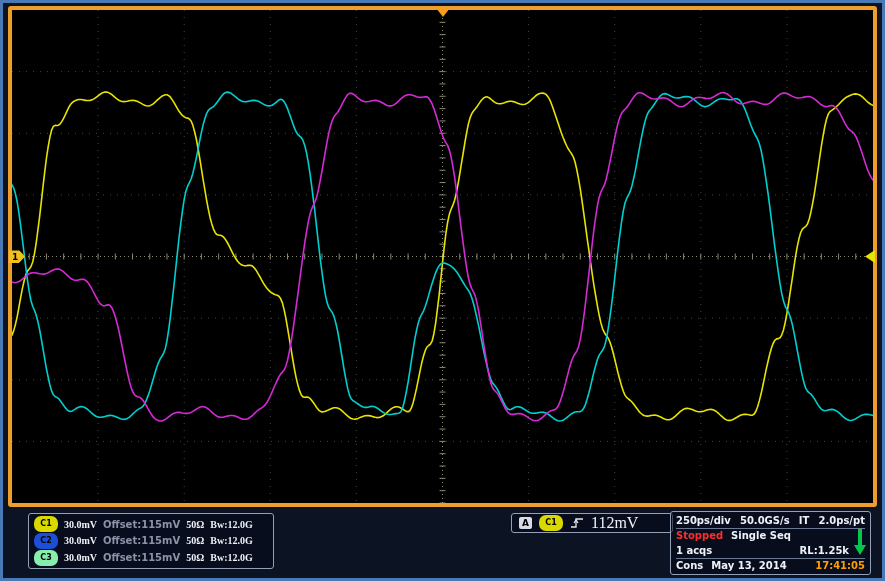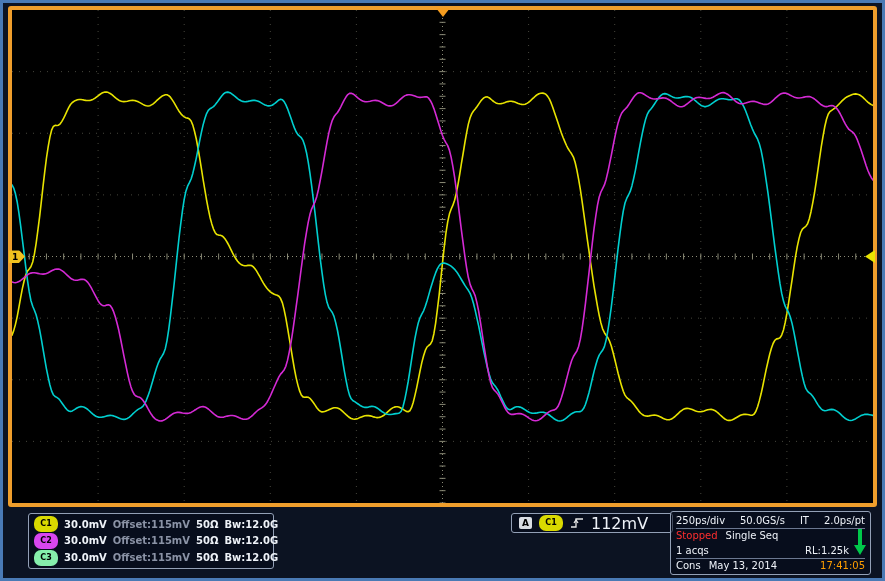--- a/index.html
+++ b/index.html
@@ -30,30 +30,30 @@
   
   .readout-bar{position:absolute;left:5px;top:508px;width:869px;height:67px;}
   .rbox{position:absolute;box-sizing:border-box;border:1px solid #93a0b6;border-radius:3px;background:rgba(4,10,24,.55);}
   .ch-box{left:20px;top:2px;width:246px;height:56px;display:flex;flex-direction:column;justify-content:space-around;padding:2px 5px;}
   .ch-row{display:flex;align-items:center;gap:6px;font-size:10px;font-weight:bold;white-space:nowrap;}
   .badge{
     min-width:18px;height:16px;padding:0 3px;border-radius:7px;
     display:inline-flex;align-items:center;justify-content:center;
     color:#000;font-size:8px;font-weight:bold;line-height:1;
   }
-  .val{color:#eef2f8;}
+  .val{color:#eef2f8;font-family:Liberation Serif, serif;}
   .dim{color:#8b93a6;}
   .trig-box{left:503px;top:2px;width:162px;height:20px;display:flex;align-items:center;gap:7px;padding:0 7px;}
   .abadge{
     min-width:13px;height:12px;border-radius:2px;background:#d9dde3;color:#000;
     display:inline-flex;align-items:center;justify-content:center;
     font-size:9px;font-weight:bold;line-height:1;
   }
   .acq-box{left:662px;top:0;width:201px;height:64px;display:flex;flex-direction:column;padding:1px 5px;}
-  .acq-row{display:flex;align-items:center;gap:8px;font-size:10px;font-weight:normal;color:#eef2f8;flex:1;white-space:nowrap;}
+  .acq-row{display:flex;align-items:center;gap:8px;font-size:10px;font-weight:bold;color:#eef2f8;flex:1;white-space:nowrap;}
   .acq-row.r1{justify-content:space-between;border-bottom:1px solid #6b7890;gap:4px;}
   .acq-row.r4{border-top:1px solid #6b7890;gap:8px;}
   .push{margin-left:auto;}
   .pr{padding-right:16px;}
   .green-arrow{position:absolute;right:4px;top:17px;line-height:0;}
 </style>
 </head>
 <body>
 
 <div class="screen">
@@ -190,21 +190,21 @@
 
     <div class="rbox ch-box">
       <div class="ch-row">
         <span class="badge" style="background: rgb(217, 217, 0);">C1</span>
         <span class="val">30.0mV</span>
         <span class="dim">Offset:115mV</span>
         <span class="val">50Ω</span>
         <span class="val">Bw:12.0G</span>
       </div>
       <div class="ch-row">
-        <span class="badge" style="background: #d946ef;">C2</span>
+        <span class="badge" style="background: #1d4ed8;">C2</span>
         <span class="val">30.0mV</span>
         <span class="dim">Offset:115mV</span>
         <span class="val">50Ω</span>
         <span class="val">Bw:12.0G</span>
       </div>
       <div class="ch-row">
         <span class="badge" style="background: #86efac;">C3</span>
         <span class="val">30.0mV</span>
         <span class="dim">Offset:115mV</span>
         <span class="val">50Ω</span>

